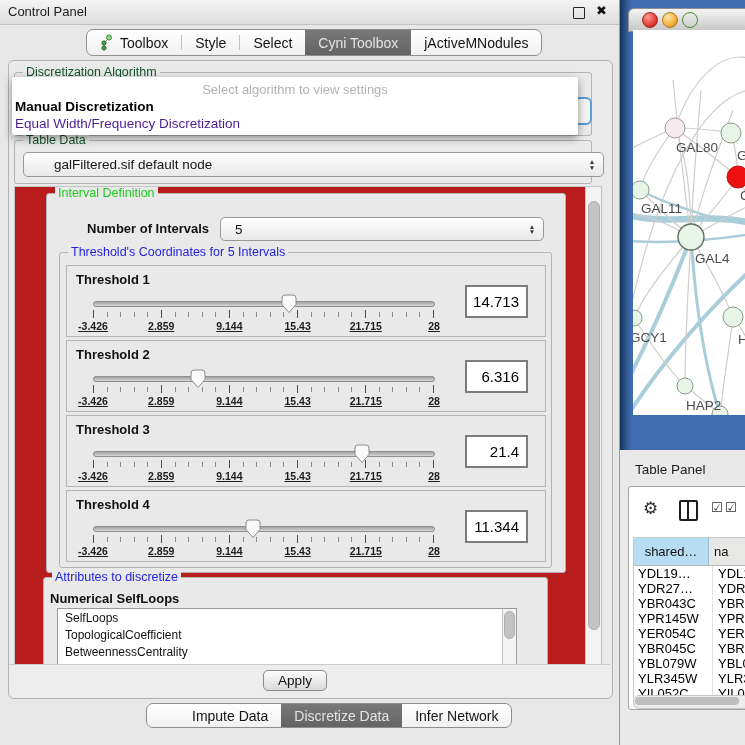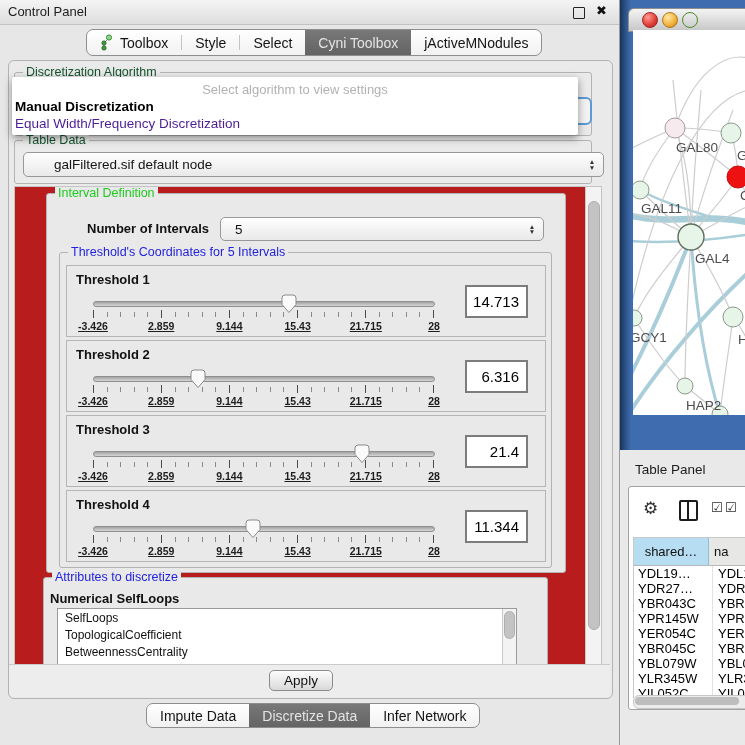--- a/index.html
+++ b/index.html
@@ -294,25 +294,25 @@
         </div>
       </div>
     </div>
 
     <div class="vscroll" style="right:0;top:0;width:15px;height:477px;">
       <div class="vthumb" style="left:2px;top:14px;width:10px;height:427px;"></div>
     </div>
   </div>
 
   <div class="abs" style="left:9px;top:664px;width:601px;height:32px;background:#ededed;border-top:1px solid #cacaca;border-radius:0 0 6px 6px;">
-    <div class="pushbtn abs" style="left:260px;top:5px;width:62px;height:19px;line-height:19px;">Apply</div>
+    <div class="pushbtn abs" style="left:254px;top:5px;width:62px;height:19px;line-height:19px;">Apply</div>
   </div>
 
   <div class="abs" style="left:146px;top:703px;">
-    <div class="tabbar" style="height:23px;">
+    <div class="tabbar" style="height:23px;padding-left:32px;">
       <div class="tab">
           <span>Impute Data</span>
         </div>
       <div class="tab dark">
           <span>Discretize Data</span>
         </div>
       <div class="tab">
           <span>Infer Network</span>
         </div>
     </div>

